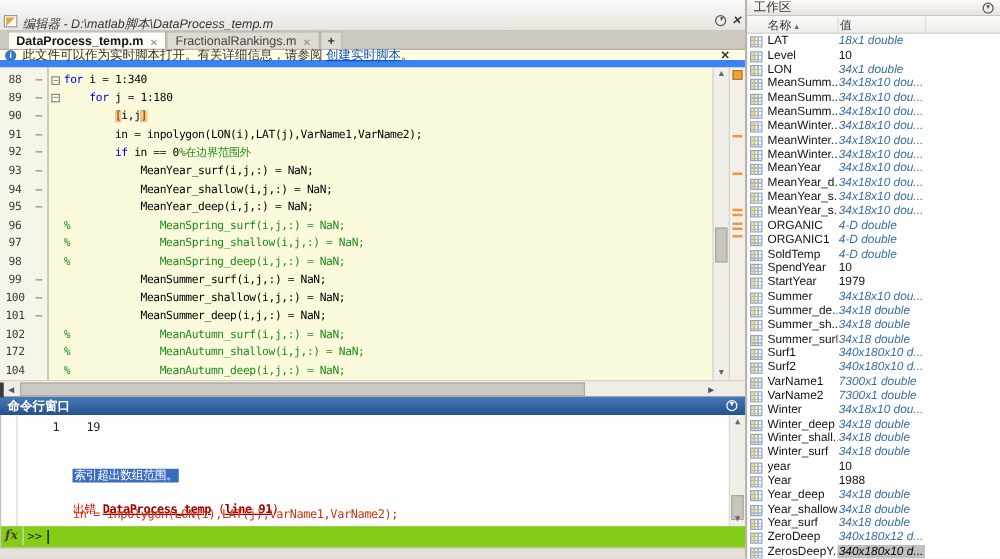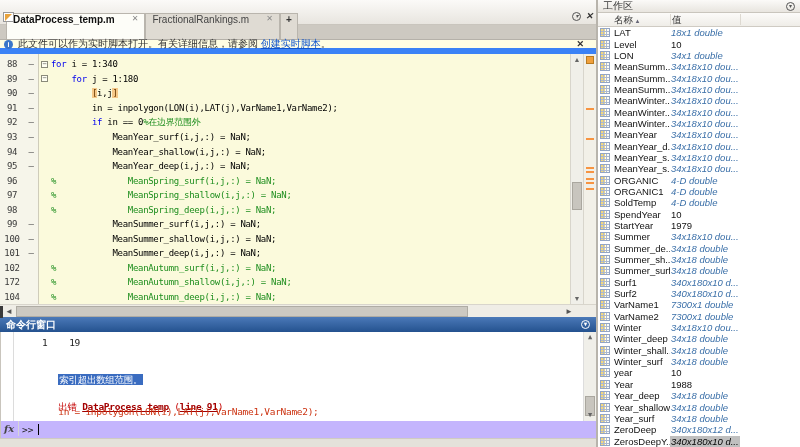--- a/index.html
+++ b/index.html
@@ -16,21 +16,21 @@
   .ed-icon::after { content:""; position:absolute; left:1px; top:1px; width:0; height:0;
                     border-left:7px solid #E8A33D; border-bottom:7px solid transparent; }
   .title-text { white-space:nowrap; overflow:hidden; flex:1; }
   .tb-btns { display:flex; align-items:center; gap:4px; }
   .circ-btn { width:9px; height:9px; border:1px solid #555; border-radius:50%; font-size:6px; line-height:7px;
               text-align:center; color:#555; }
   .x-btn { font-size:9px; color:#333; font-weight:bold; line-height:9px; }
 
   .tabbar { height:15px; background:#CDC9C1; display:flex; align-items:flex-end; padding-left:6px;
             border-bottom:1px solid #B5B1A9; }
-  .tab { height:26px; display:flex; align-items:flex-start; gap:17px; padding:0 6px; font-size:10px;
+  .tab { height:14px; display:flex; align-items:flex-end; gap:5px; padding:0 6px; font-size:10px;
          border:1px solid #B9B5AD; border-bottom:none; background:#DFDBD3; color:#444; white-space:nowrap; }
   .tab.active { background:#FDFDF8; font-weight:bold; color:#111; }
   .tab-x { font-size:8px; color:#888; font-weight:normal; }
   .tab.plus { width:18px; justify-content:center; font-weight:bold; color:#333; }
 
   .infobar { height:14px; background:#FFFEE3; border-bottom:6px solid #3b82f6; display:flex; align-items:center;
              padding:0 4px; font-size:10px; color:#333; }
   .info-icon { width:9px; height:9px; border-radius:50%; background:#3A76C8; color:#FFF; font-size:7px;
                line-height:9px; text-align:center; font-weight:bold; margin-right:5px; flex:none; }
   .info-text { white-space:pre; }
@@ -77,42 +77,42 @@
               font-size:9.5px; letter-spacing:-0.3px; border-left:1px solid #C9C5BD; }
   .cmd-body::before { content:""; position:absolute; left:12px; top:0; bottom:0; width:1px; background:#DCDCDC; }
   .cmdline { position:absolute; left:14px; white-space:pre; color:#222; }
   .hl-err { background:#3A6CC0; color:#FFF; padding:0 1px; }
   .errline { color:#C40000; }
   .err-link { color:#A30000; font-weight:bold; text-decoration:underline; }
   .err-code { color:#CC3311; }
   .cmd-sb { position:absolute; right:0; top:0; bottom:0; width:13px; background:#F0EFE9; border-left:1px solid #DDD; }
   .cmd-sb .vs-thumb { top:72%; height:20px; }
 
-  .cmd-prompt { height:18px; background:#c4b5fd; position:relative; border-top:none; font-size:9.5px;
+  .cmd-prompt { height:18px; background:#84cc16; position:relative; border-top:none; font-size:9.5px;
                 border-left:1px solid #C9C5BD; }
   .cmd-prompt::before { content:""; position:absolute; left:17px; top:0; bottom:2px; width:1px; background:#D5D5D5; }
   .fx { position:absolute; left:3px; top:2px; font-family:"DejaVu Serif",serif; font-style:italic; font-weight:bold;
         font-size:10px; color:#444; }
   .gg { position:absolute; left:21px; top:3px; font-family:"DejaVu Sans Mono",monospace; color:#222; }
   .caret { position:absolute; left:37px; top:3px; width:1px; height:11px; background:#000; }
   .bottom-strip { height:10px; background:#E4E1DA; border-top:1px solid #CFCBC3; }
 
   
   .ws { flex:1; height:447px; display:flex; flex-direction:column; background:#FFF; }
   .ws-title { height:13px; background:linear-gradient(#FBFAF8,#E8E5DF); border-bottom:1px solid #C9C5BD;
               display:flex; align-items:center; padding:0 5px; font-size:10px; color:#333; }
   .ws-title .spacer { flex:1; }
   .ws-cols { height:14px; background:linear-gradient(#FCFBF9,#EFEDE8); border-bottom:1px solid #CFCBC3;
              position:relative; font-size:9.5px; color:#333; }
   .col-name { position:absolute; left:16px; top:1px; }
   .sort-tri { font-size:7px; color:#667; }
   .col-val { position:absolute; left:74px; top:1px; }
   .col-sep { position:absolute; top:1px; bottom:1px; width:1px; background:#DDD9D1; }
   .ws-rows { flex:1; display:flex; flex-direction:column; overflow:hidden; background:#FFF; }
-  .wrow { flex:1; display:flex; align-items:center; font-size:9.5px; min-height:0; }
+  .wrow { flex:1; display:flex; align-items:flex-end; font-size:9.5px; min-height:0; }
   .wicon { width:10px; height:9px; margin:0 4px 0 2px; flex:none; border:1px solid #93A5C4;
            background-image:
              repeating-linear-gradient(to right, transparent 0 2px, #ADB9CE 2px 3px),
              repeating-linear-gradient(to bottom, transparent 0 2px, #ADB9CE 2px 3px),
              linear-gradient(to right, #F3D87E 0 4px, #FDFDF6 4px); }
   .wname { width:56px; color:#111; white-space:nowrap; overflow:hidden; flex:none; }
   .wval { white-space:nowrap; padding:0 1px; }
   .wval.dim { color:#3A6FA8; font-style:italic; }
   .wval.num { color:#111; }
   .wval.sel { background:#BFBFBF; color:#000; }

